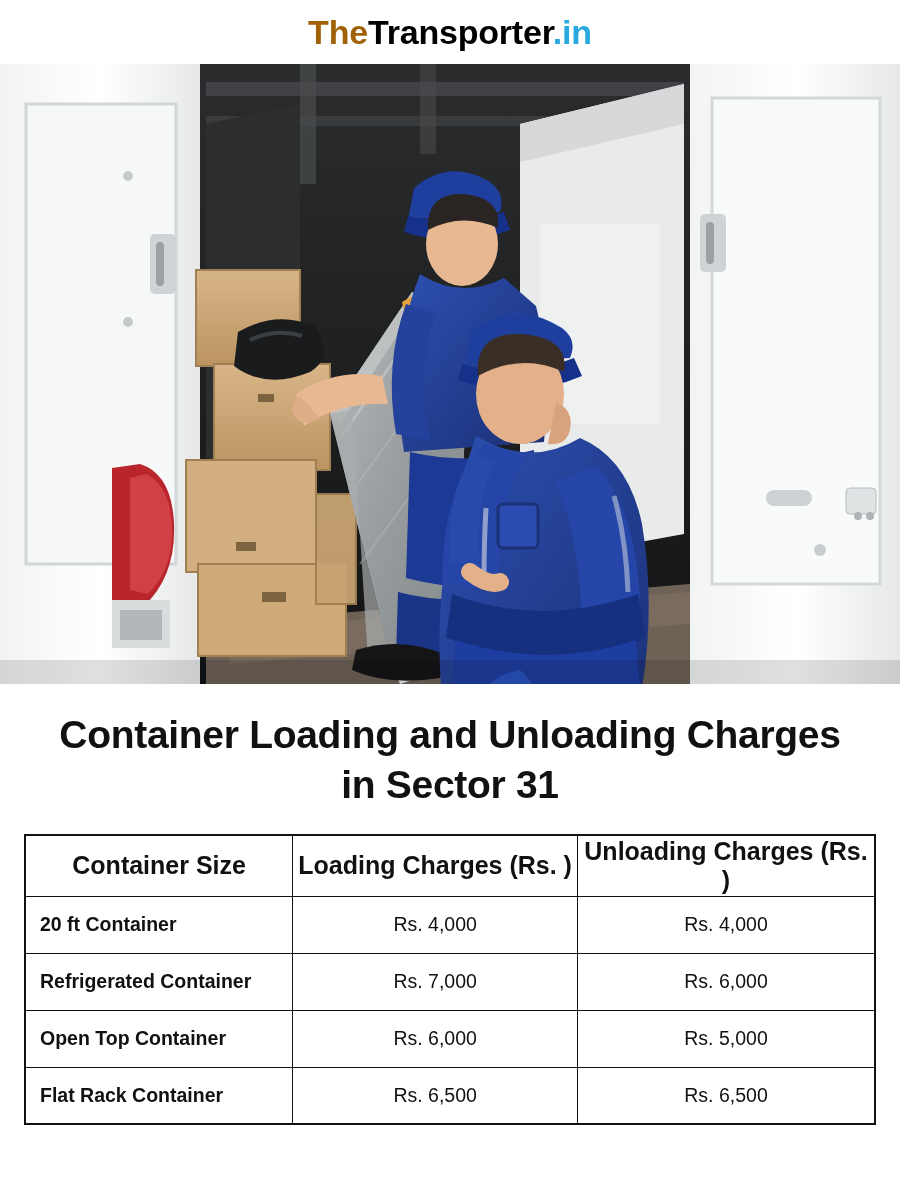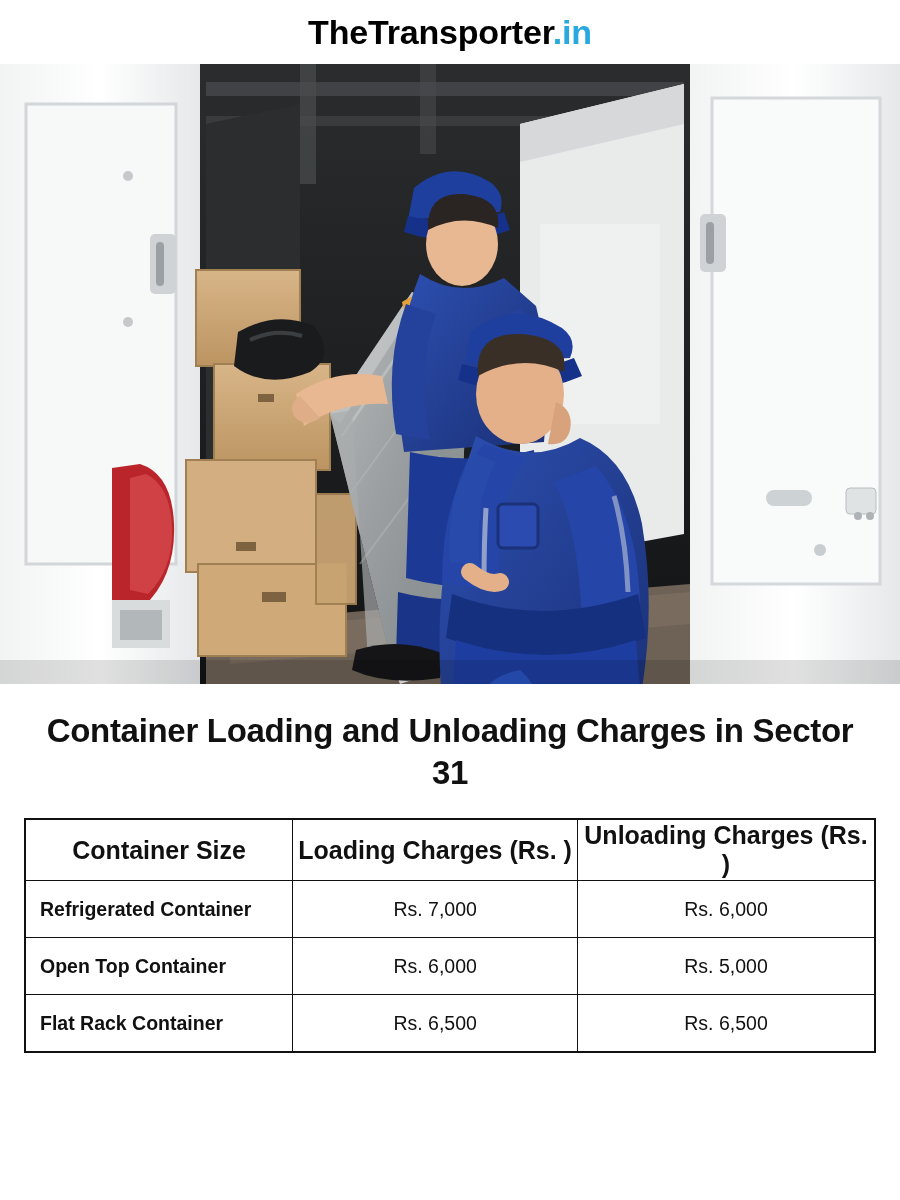--- a/index.html
+++ b/index.html
@@ -26,41 +26,41 @@
     align-items: center;
     justify-content: center;
     background: #ffffff;
   }
   .brand {
     font-size: 34px;
     font-weight: 700;
     letter-spacing: -0.2px;
     line-height: 1;
   }
-  .brand .the { color: #000000; }
+  .brand .the { color: #a16207; }
   .brand .transporter { color: #000000; margin-top: 47px; }
   .brand .dotin { color: #29a9e0; margin-top: 12px; }
 
   
   .hero {
     position: relative;
     width: 900px;
     height: 620px;
     overflow: hidden;
     background: #8d9aa3;
   }
   .hero svg { display: block; width: 900px; height: 620px; }
 
   
   .title-wrap {
     padding: 26px 40px 10px 40px;
     text-align: center;
   }
   .title {
-    font-size: 33px;
+    font-size: 39px;
     line-height: 1.28;
     font-weight: 700;
     color: #111111;
     margin: 0;
     letter-spacing: -0.3px;
   }
 
   
   .table-wrap {
     padding: 14px 24px 0 24px;
@@ -262,20 +262,25 @@
         </colgroup>
       <thead>
         <tr>
           <th>Container Size</th>
           <th>Loading Charges (Rs. )</th>
           <th>Unloading Charges (Rs. )</th>
         </tr>
       </thead>
       <tbody>
         <tr>
+          <td class="label">20 ft Container</td>
+          <td class="val">Rs. 4,000</td>
+          <td class="val">Rs. 4,000</td>
+        </tr>
+        <tr>
           <td class="label">Refrigerated Container</td>
           <td class="val">Rs. 7,000</td>
           <td class="val">Rs. 6,000</td>
         </tr>
         <tr>
           <td class="label">Open Top Container</td>
           <td class="val">Rs. 6,000</td>
           <td class="val">Rs. 5,000</td>
         </tr>
         <tr>

